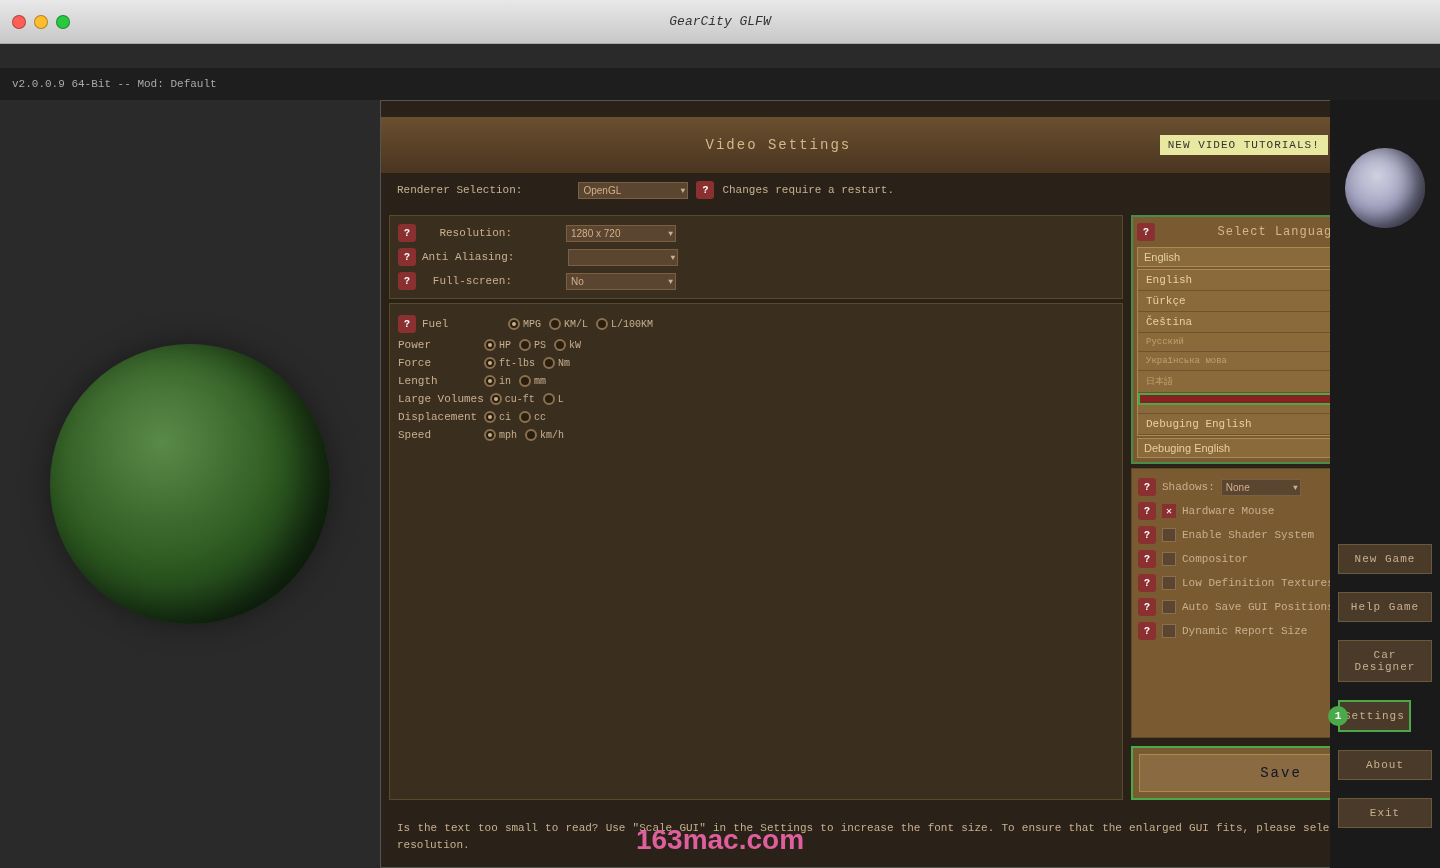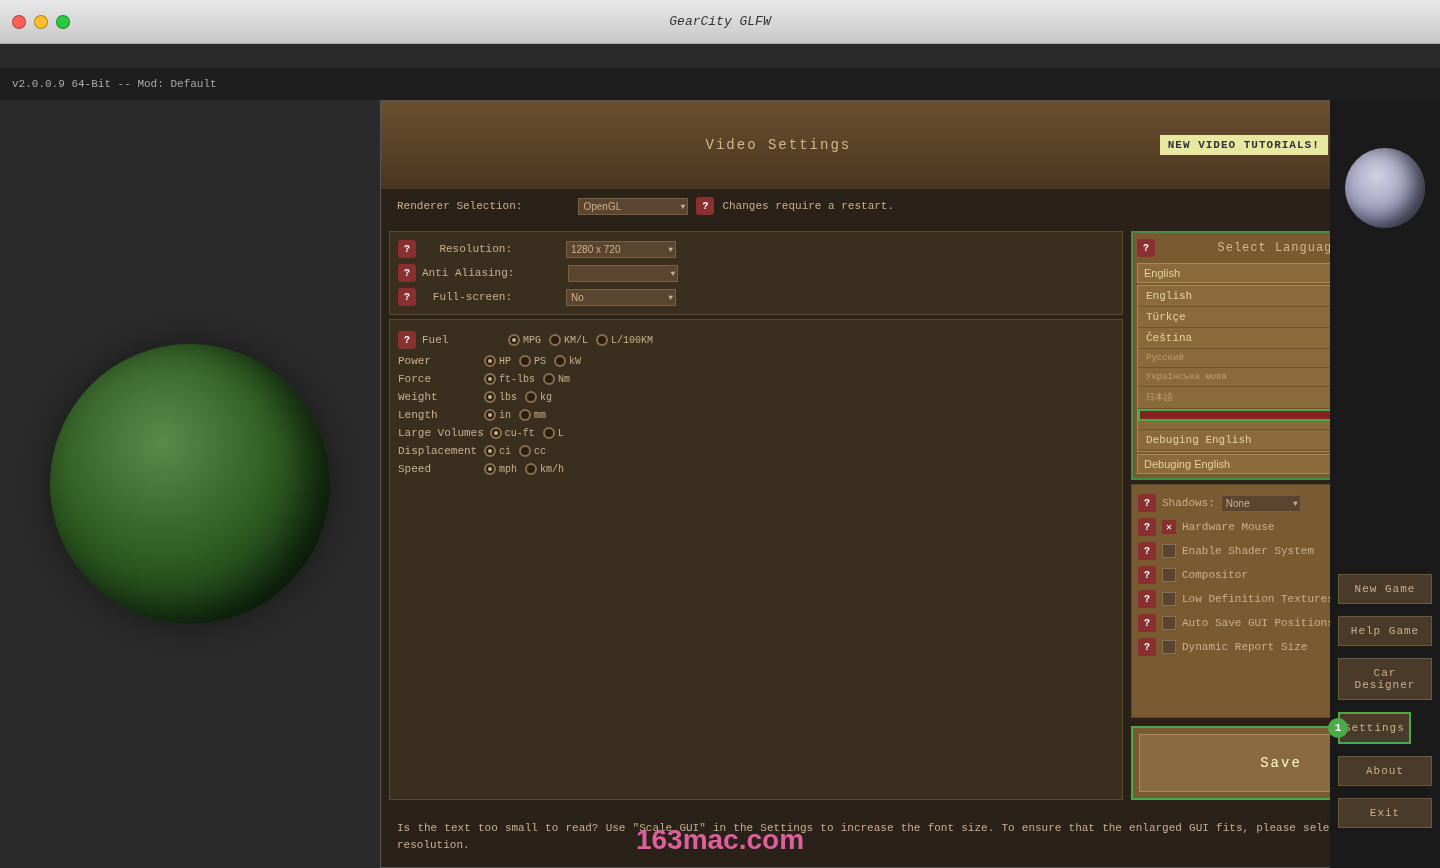--- a/index.html
+++ b/index.html
@@ -104,25 +104,26 @@
       flex: 1;
       background: #2a2218;
       display: flex;
       flex-direction: column;
       border: 1px solid #555;
     }
 
     
     .settings-header {
       background: linear-gradient(to bottom, #6b5030, #4a3520);
-      padding: 24px 16px;
+      padding: 8px 16px;
       display: flex;
       align-items: center;
       justify-content: space-between;
       position: relative;
+      margin-top: 16px;
     }
     .settings-title {
       color: #d4b88a;
       font-size: 14px;
       letter-spacing: 2px;
       text-align: center;
       flex: 1;
     }
     .close-btn {
       width: 40px;
@@ -142,21 +143,21 @@
     .help-link {
       color: #ccc;
       font-size: 13px;
       cursor: pointer;
       margin-left: 16px;
     }
     .new-tutorials-banner {
       background: #e8e8a0;
       color: #333;
       font-size: 11px;
-      font-weight: bold;
+      font-weight: normal;
       padding: 4px 8px;
       letter-spacing: 1px;
       margin-right: 8px;
     }
 
     
     .renderer-row {
       display: flex;
       align-items: center;
       padding: 8px 16px;
@@ -521,23 +522,23 @@
     .save-section {
       padding: 6px;
       background: #7a5a30;
       border: 2px solid #4aaa4a;
       position: relative;
       margin-top: 4px;
     }
     .save-btn {
       width: 100%;
       background: #8a6a40;
-      color: #fef9c3;
+      color: #0f172a;
       border: 1px solid #aa8a50;
-      padding: 20px;
+      padding: 10px;
       font-size: 14px;
       letter-spacing: 2px;
       cursor: pointer;
       font-family: 'Courier New', monospace;
     }
 
     
     .bottom-text {
       padding: 12px 16px;
       background: #2a2218;
@@ -569,21 +570,21 @@
       box-shadow: inset -10px -5px 20px rgba(0,0,0,0.6);
       margin: 40px auto 0;
     }
     .sidebar-btns {
       position: absolute;
       bottom: 40px;
       right: 8px;
       width: 94px;
       display: flex;
       flex-direction: column;
-      gap: 12px;
+      gap: 18px;
     }
     .sidebar-btn {
       background: #4a3a2a;
       color: #c8b090;
       border: 1px solid #6a5a3a;
       padding: 8px 4px;
       font-size: 11px;
       text-align: center;
       cursor: pointer;
       font-family: 'Courier New', monospace;
@@ -759,33 +760,20 @@
                     <div class="radio-circle selected"></div>
                     <span>ft-lbs</span>
                   </div>
                 <div class="radio-opt">
                     <div class="radio-circle"></div>
                     <span>Nm</span>
                   </div>
               </div>
             </div>
 
-            <div class="unit-row">
-              <span class="unit-label">Weight</span>
-              <div class="radio-group">
-                <div class="radio-opt">
-                    <div class="radio-circle selected"></div>
-                    <span>lbs</span>
-                  </div>
-                <div class="radio-opt">
-                    <div class="radio-circle"></div>
-                    <span>kg</span>
-                  </div>
-              </div>
-            </div>
 
             <div class="unit-row">
               <span class="unit-label">Length</span>
               <div class="radio-group">
                 <div class="radio-opt">
                     <div class="radio-circle selected"></div>
                     <span>in</span>
                   </div>
                 <div class="radio-opt">
                     <div class="radio-circle"></div>

